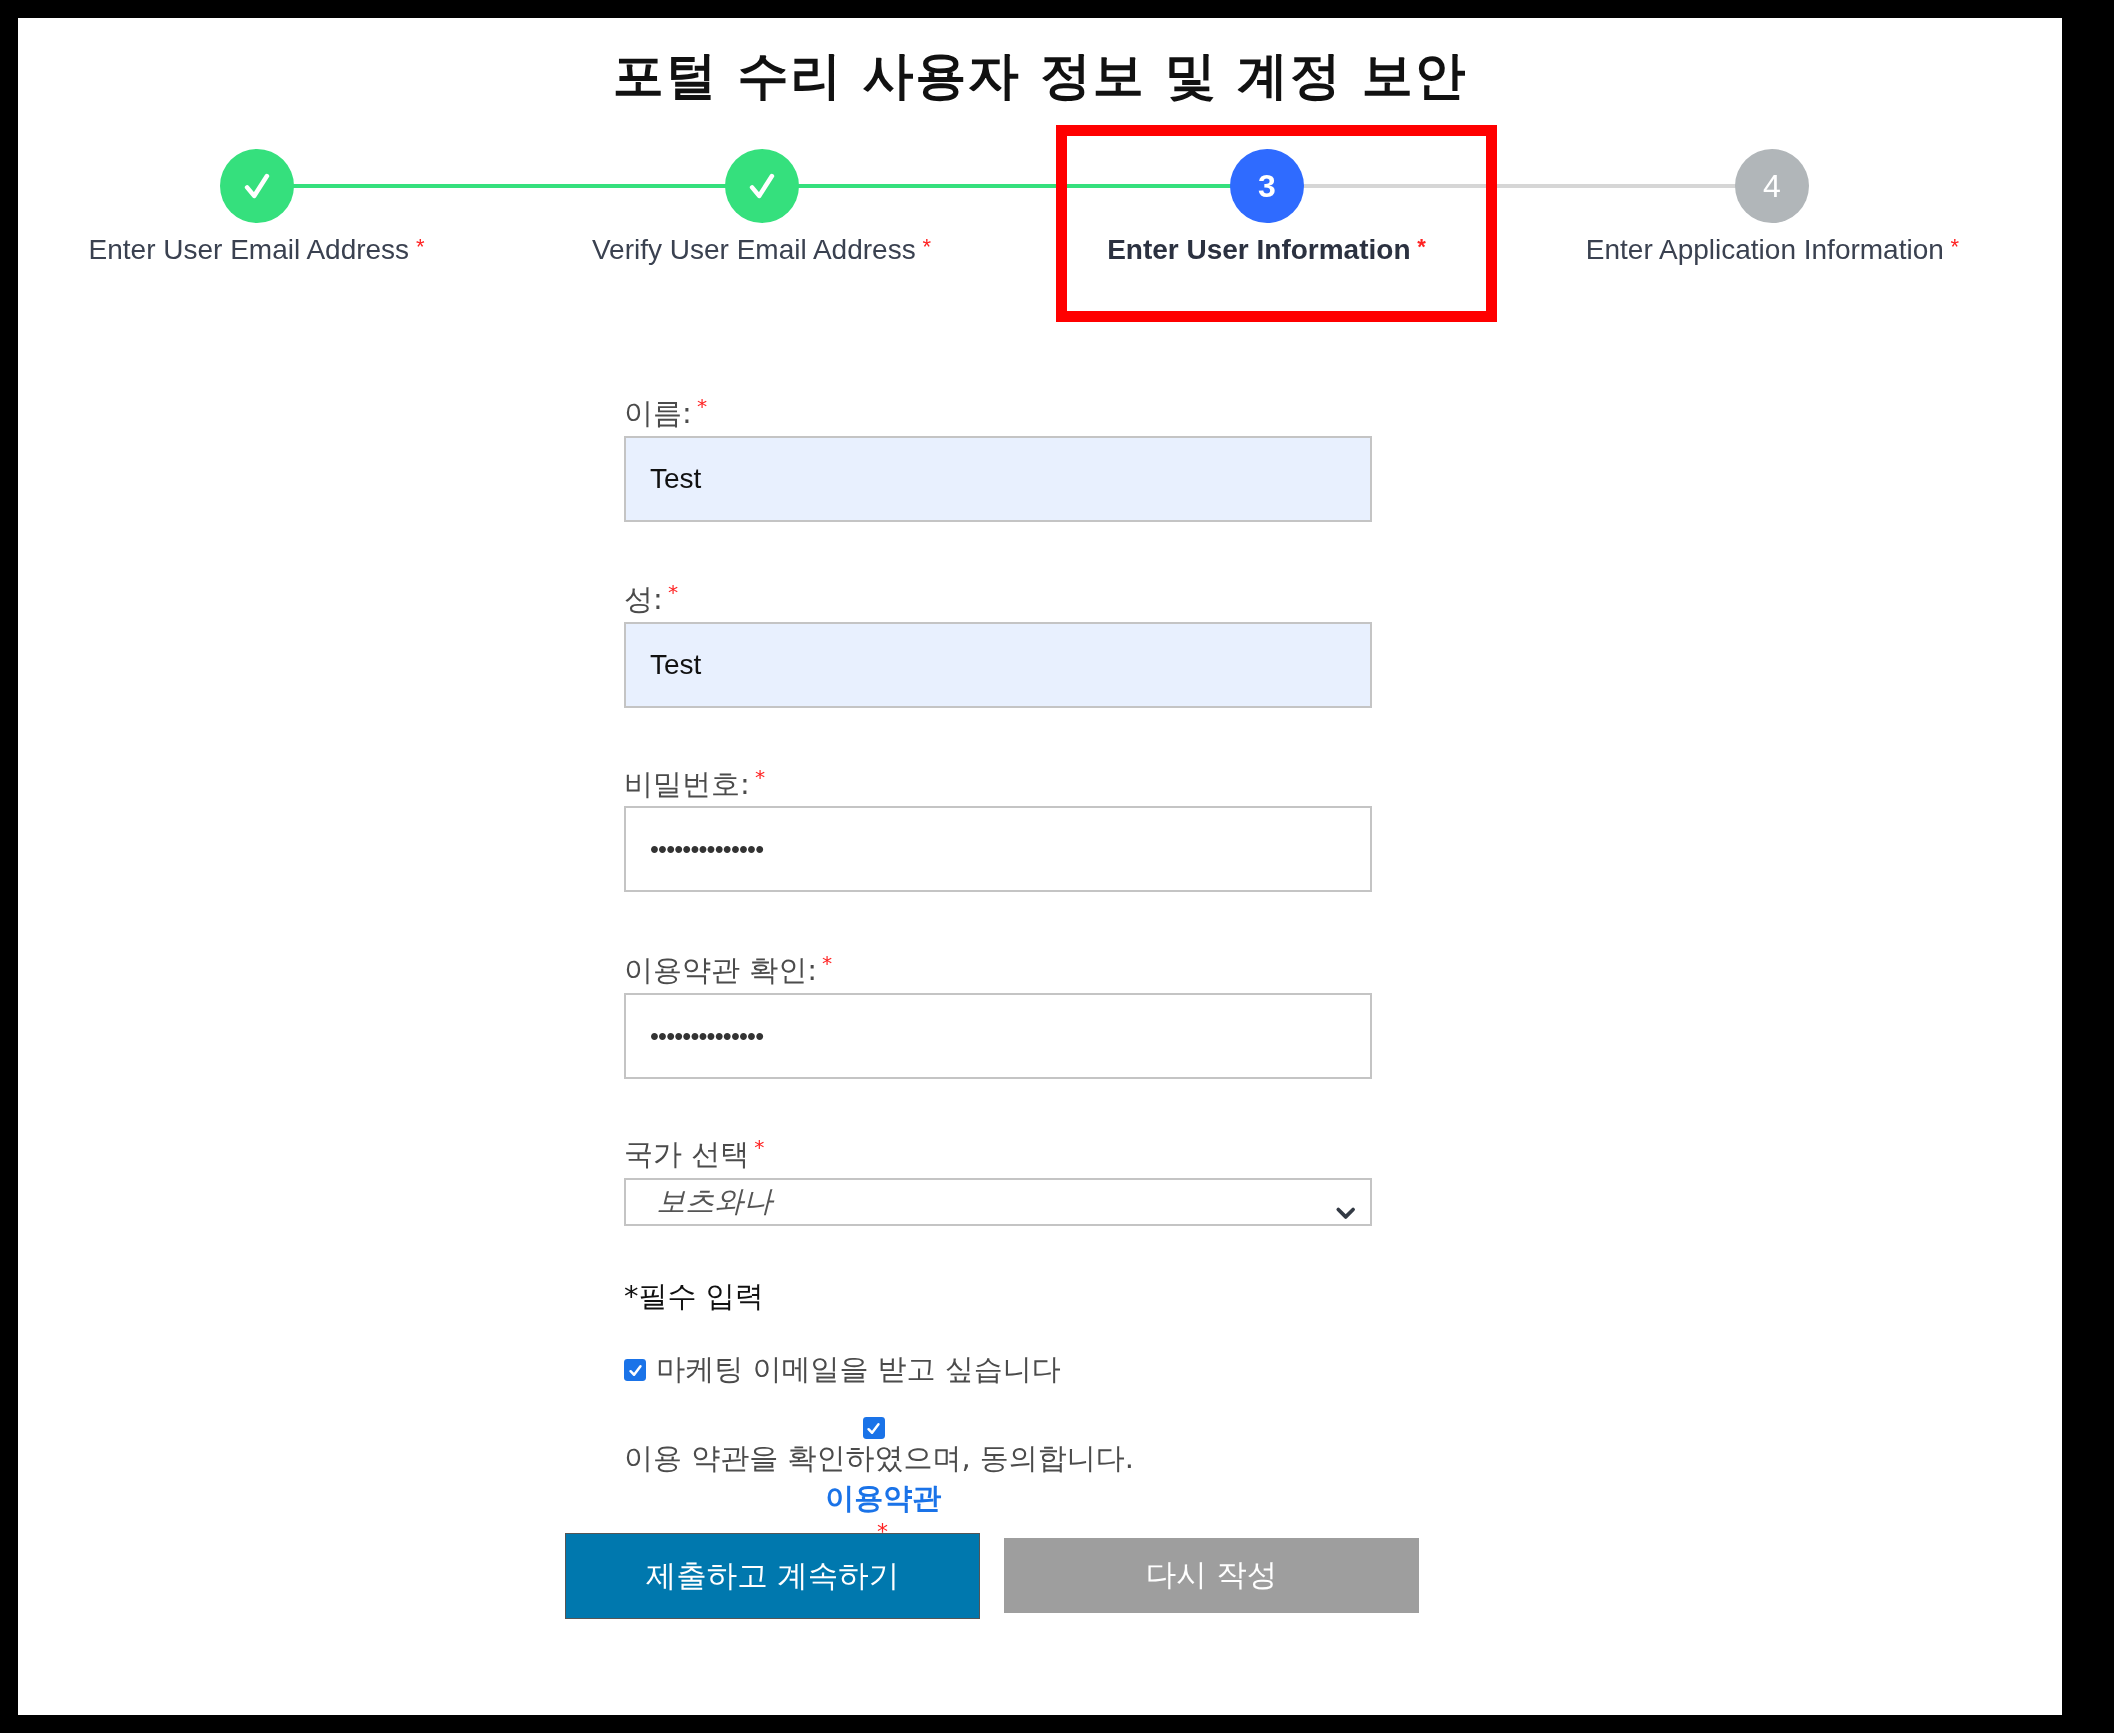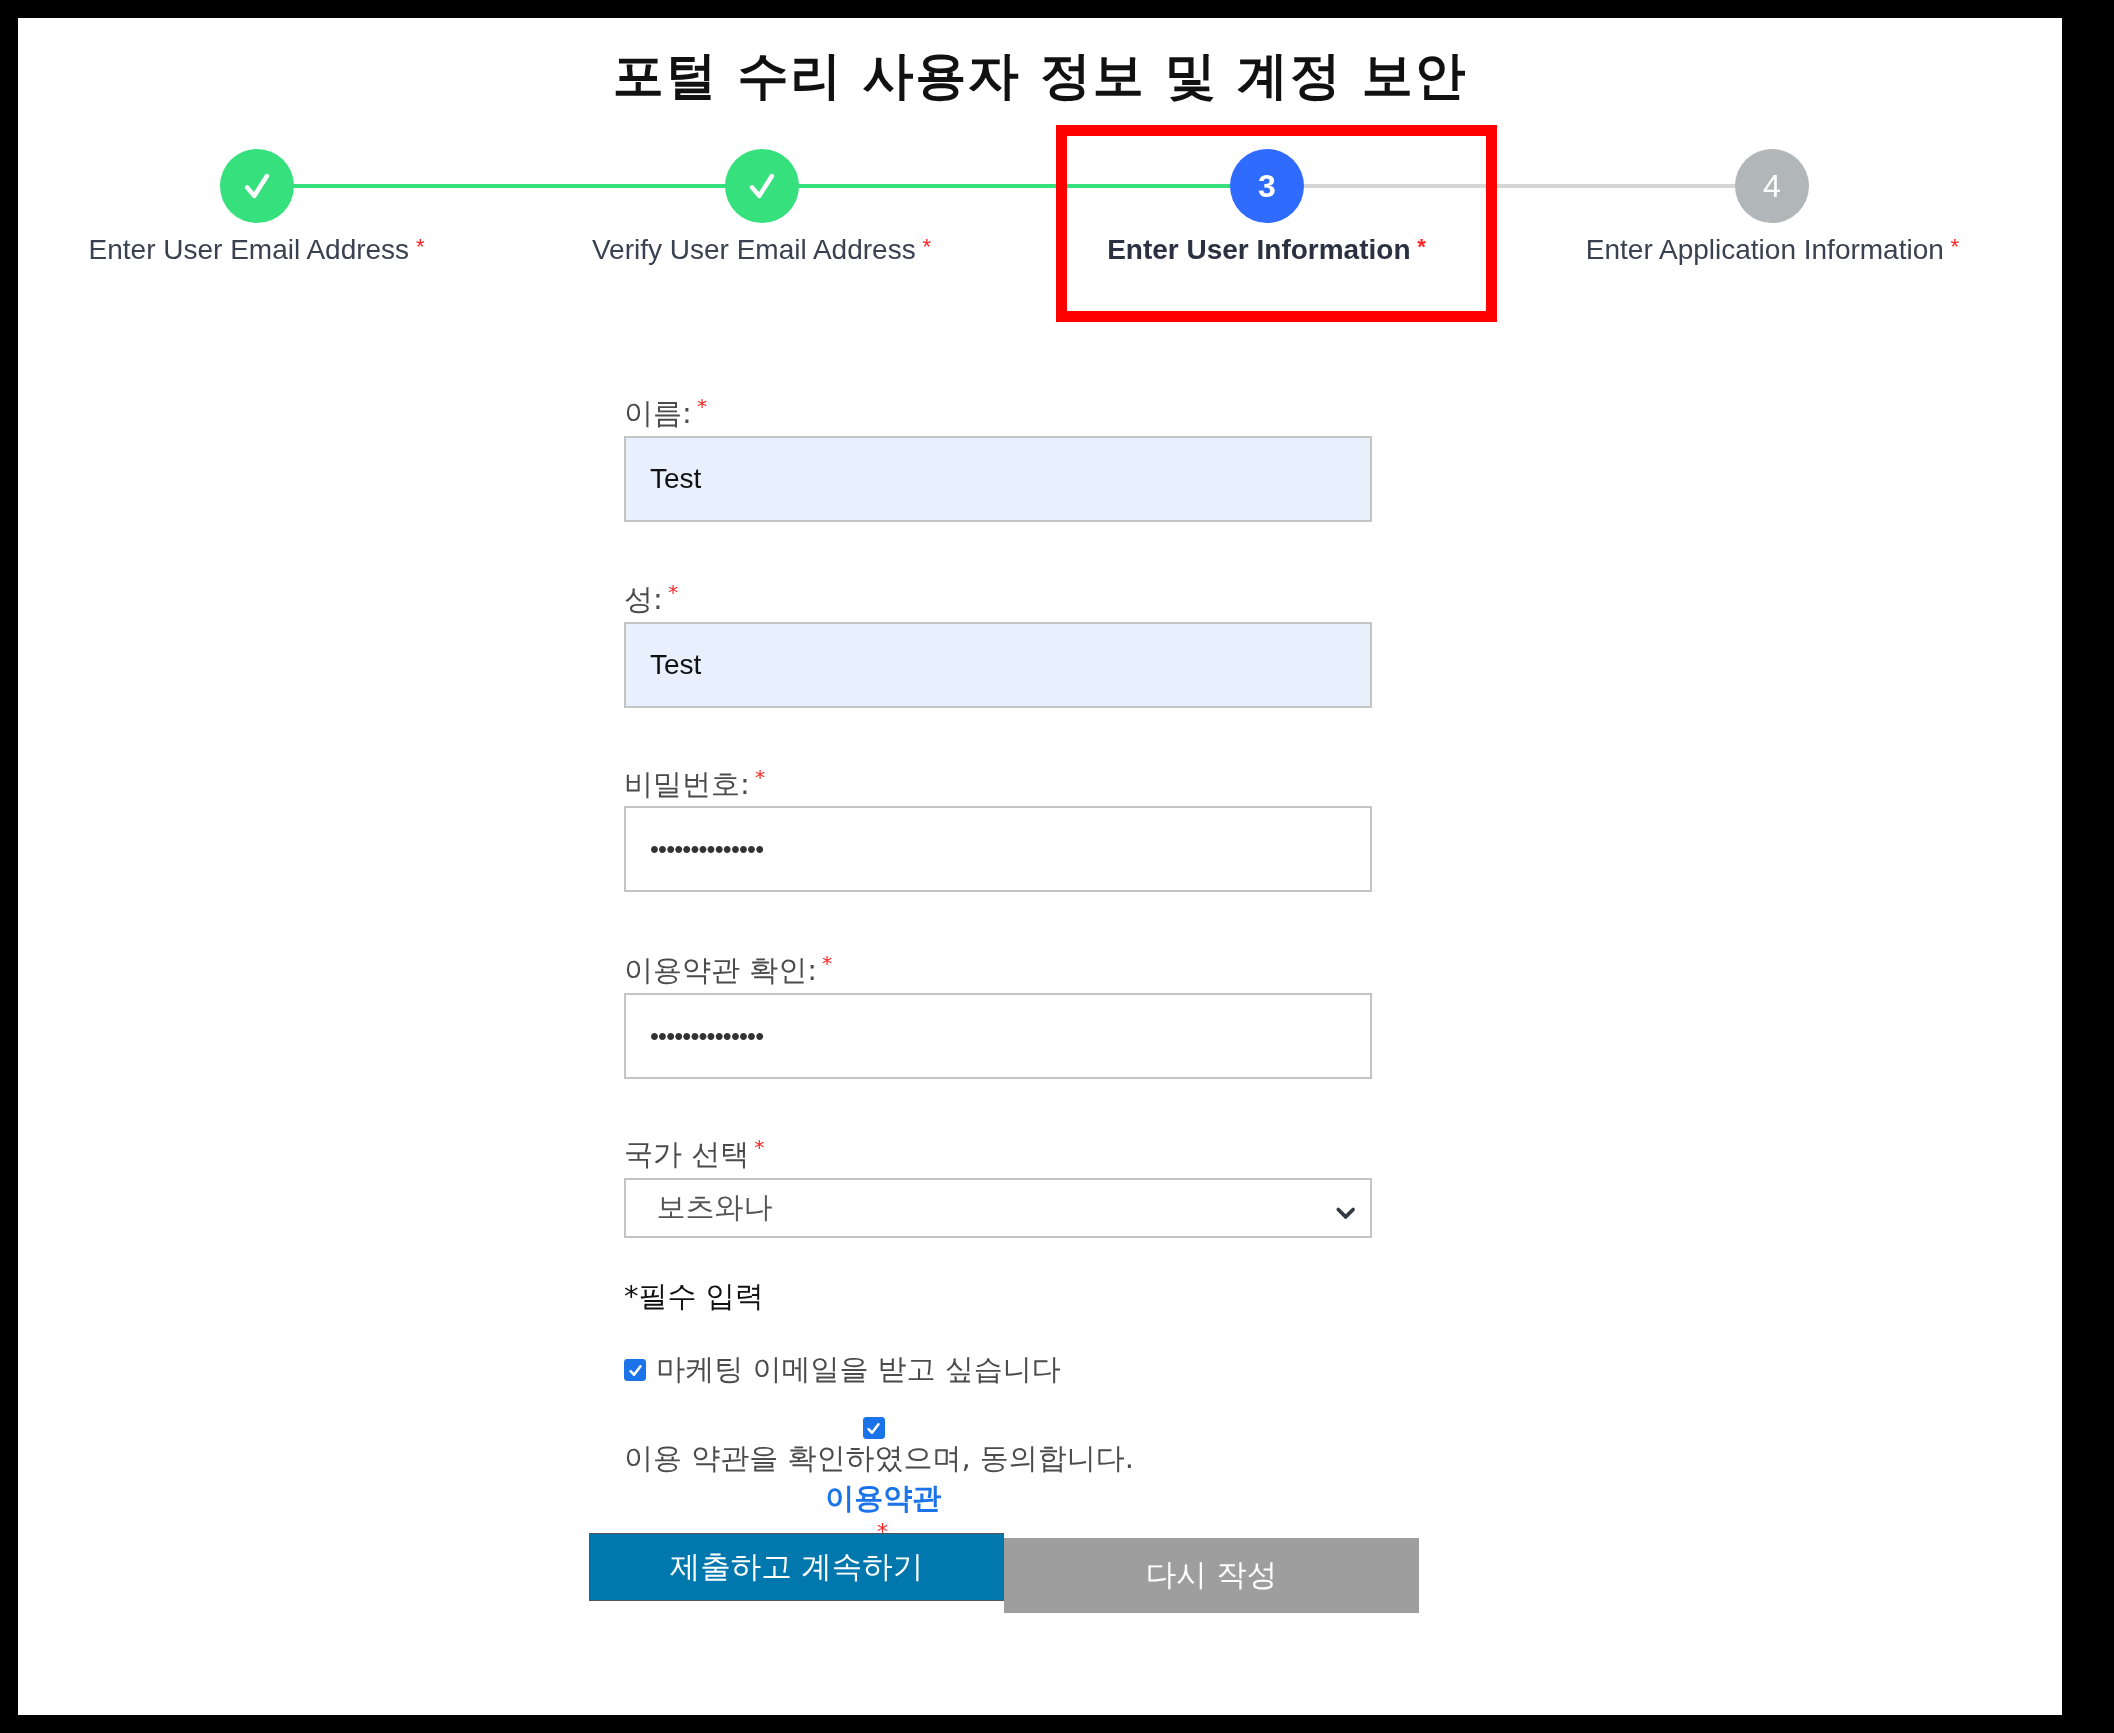--- a/index.html
+++ b/index.html
@@ -55,24 +55,24 @@
     .field-label .req { font-size: 20.3px; margin-left: 5.1px; }
     .input {
       position: absolute; left: 606px; width: 748px; height: 86px;
       border: 2.5px solid #c4c4c4; background: #fff;
       font-size: 28px; color: #111; padding-left: 24px;
       display: flex; align-items: center; text-align: center;
     }
     .input.filled { background: #e8f0fe; }
     .input.pw { font-size: 25.4px; letter-spacing: -0.8px; color: #333; }
     .select {
-      position: absolute; left: 606px; top: 1160px; width: 748px; height: 60px;
+      position: absolute; left: 606px; top: 1160px; width: 748px; height: 48px;
       border: 2.5px solid #c4c4c4; background: #fff;
       display: flex; align-items: center; padding-left: 30.5px;
-      font-size: 29px; color: #555; 
+      font-size: 29px; color: #555; font-style: italic;
       font-family: "DejaVu Sans", sans-serif;
     }
     .select .chev {
       position: absolute; right: 12px; top: 20.3px; width: 25.4px; height: 25.4px;
     }
     .req-note {
       position: absolute; left: 606px; top: 1259px; font-size: 29px; color: #111;
       font-family: "DejaVu Sans", sans-serif;
     }
     .check-row {
@@ -86,23 +86,22 @@
       margin-right: 10.2px;
     }
     .checkbox svg { width: 17px; height: 17px; }
     .link { color: #1a73e8; font-weight: bold; margin-left: 8.5px; }
     .btn {
       position: absolute; display: flex; align-items: center; justify-content: center;
       color: #fff; font-size: 30.5px; font-family: "DejaVu Sans", sans-serif;
       cursor: pointer;
     }
     .btn.primary {
-      left: 547px; top: 1515px; width: 415px; height: 68px; background: #0078ae;
+      left: 547px; top: 1515px; width: 415px; height: 86px; background: #0078ae;
       border: 1.7px solid #555;
-      margin-left: 24px;
     }
     .btn.secondary {
       left: 986px; top: 1520px; width: 415px; height: 75px; background: #9e9e9e;
     }
   </style>
 </head>
 <body>
 
 <div class="frame"></div>
 <div class="page">

